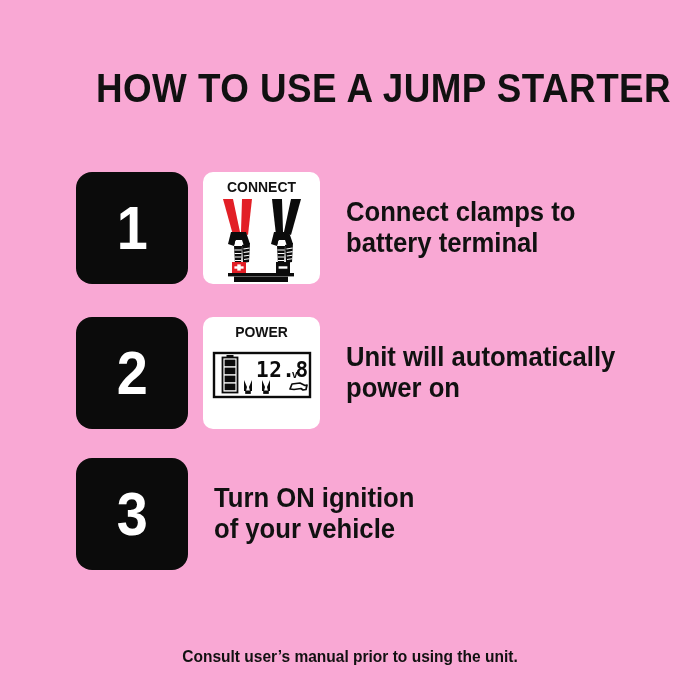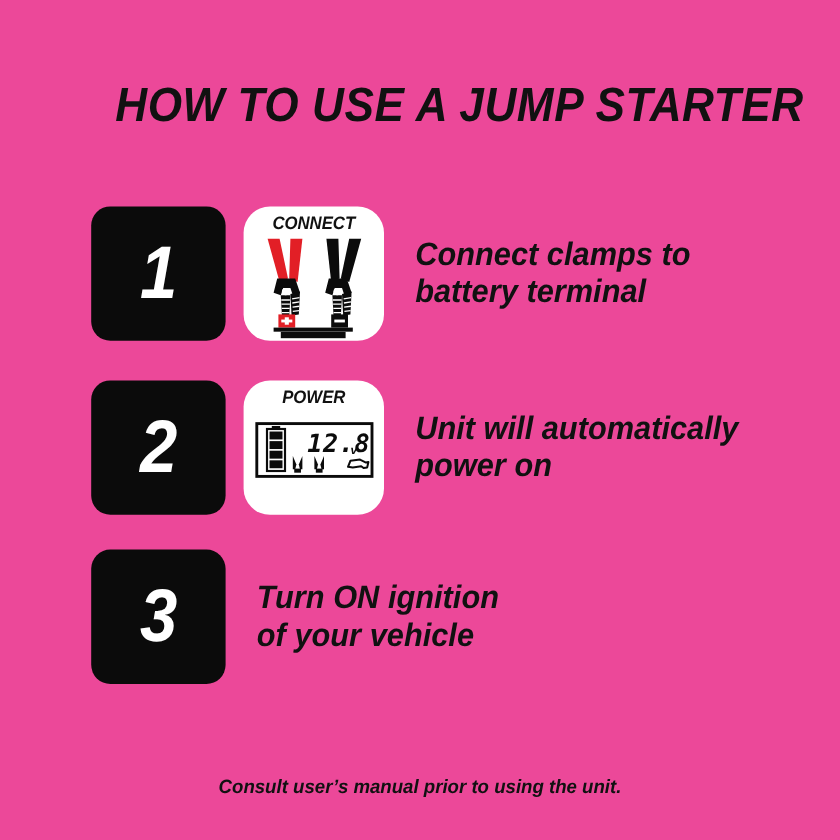--- a/index.html
+++ b/index.html
@@ -11,22 +11,21 @@
     height: 700px;
     background: #FDBE1A;
     font-family: "Liberation Sans", sans-serif;
     overflow: hidden;
     position: relative;
   }
 
   .poster {
     position: absolute;
     inset: 0;
-    background: #ec4899;
-    font-style: italic;
+    background: #f9a8d4;
   }
 
   
   .title {
     position: absolute;
     left: 96px;
     top: 68px;
     font-size: 40px;
     font-weight: bold;
     letter-spacing: 0.5px;
@@ -73,21 +72,21 @@
     font-weight: bold;
     line-height: 1;
     transform: scaleX(0.9);
   }
 
   
   .icon-card {
     width: 117px;
     height: 112px;
     background: #FFFFFF;
-    border-radius: 22px;
+    border-radius: 10px;
     margin-left: 15px;
     flex: 0 0 auto;
     position: relative;
     overflow: hidden;
   }
   .icon-card .cap {
     position: absolute;
     top: 7px;
     left: 0;
     right: 0;

